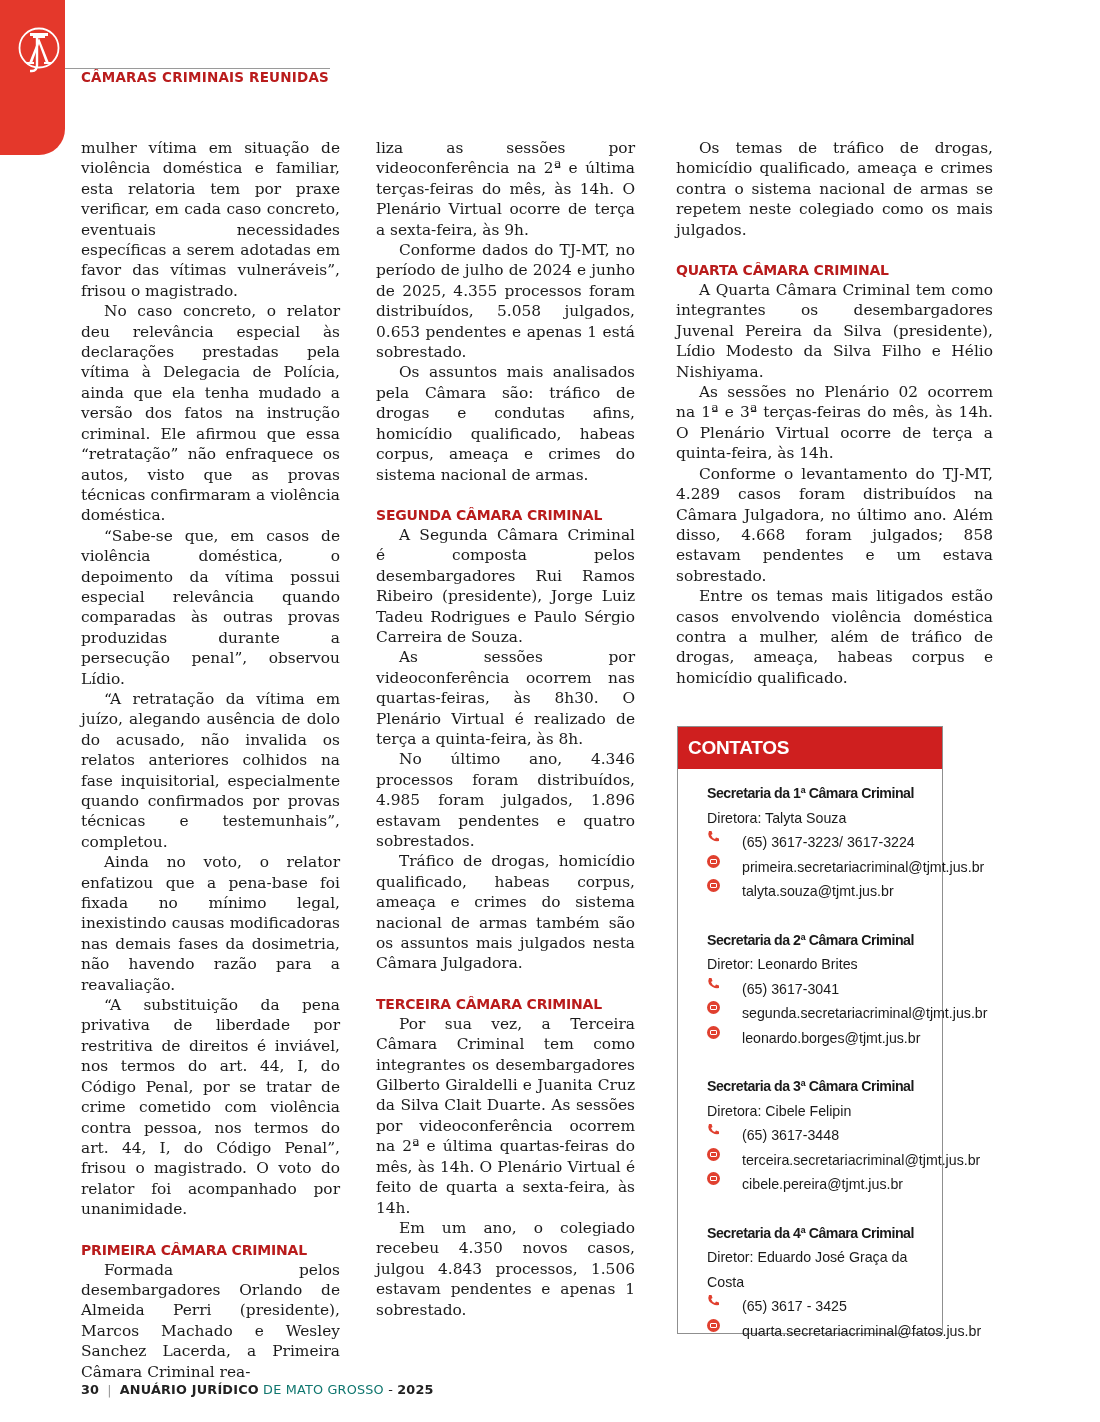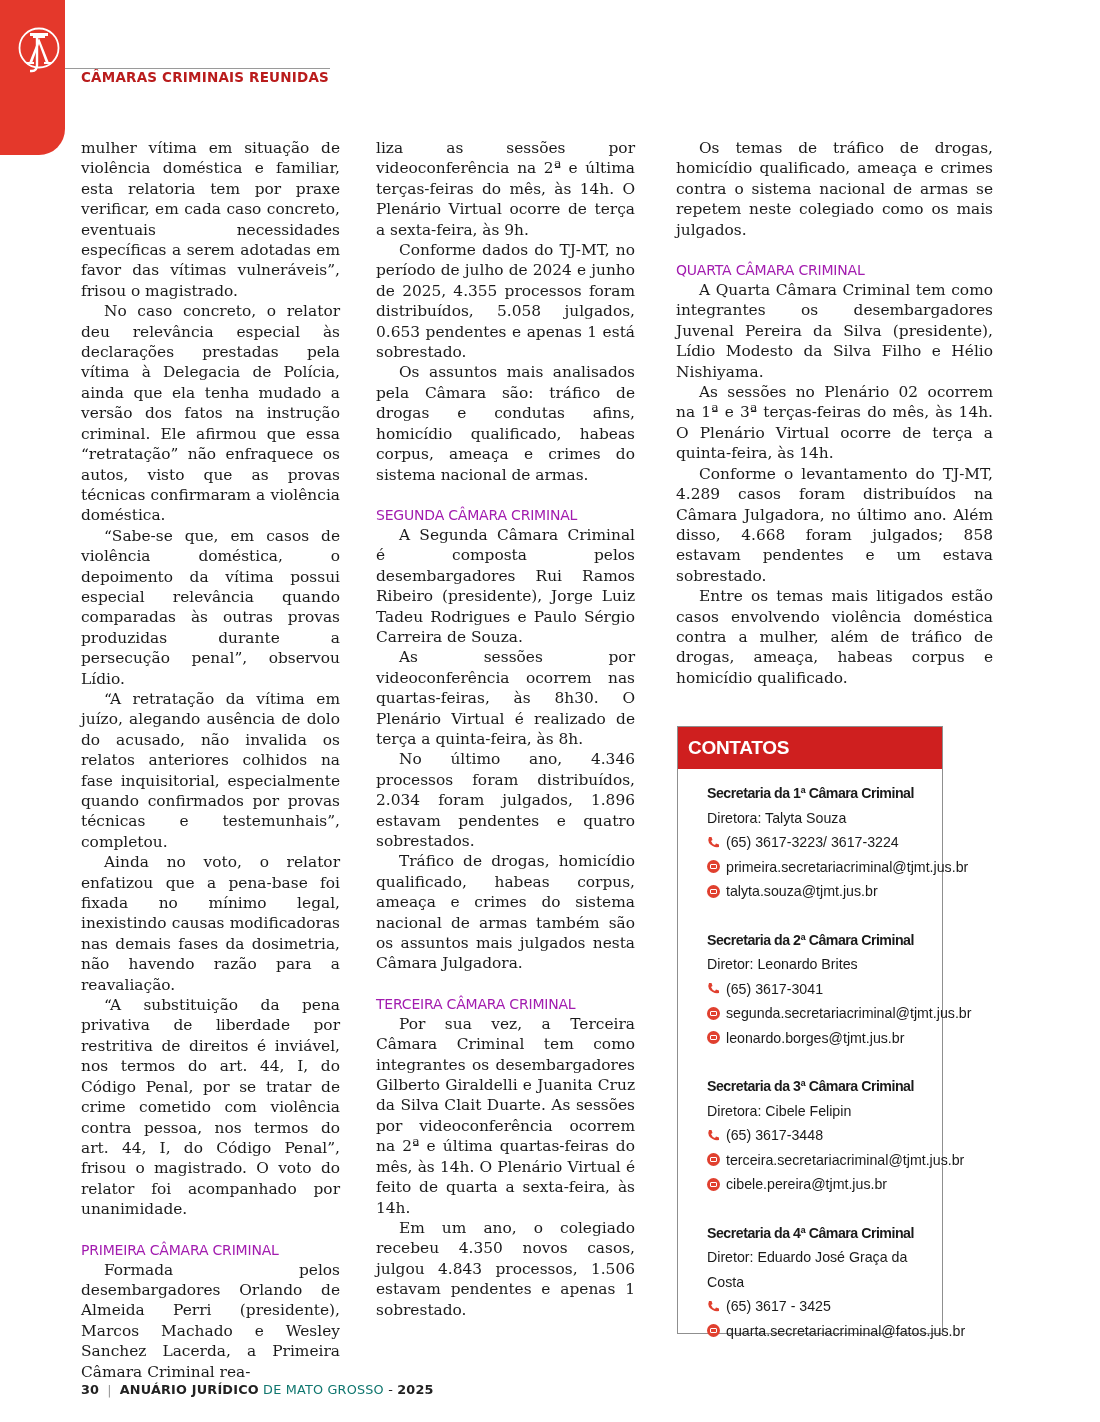--- a/index.html
+++ b/index.html
@@ -4,31 +4,31 @@
 <style>
   html, body { margin:0; padding:0; }
   body { width:1100px; height:1422px; background:#ffffff; position:relative; overflow:hidden; font-family:"DejaVu Serif", serif; color:#1a1a1a; }
   .redtab { position:absolute; left:0; top:0; width:65px; height:155px; background:#e4382b; border-bottom-right-radius:26px; }
   .logo { position:absolute; left:16px; top:25px; width:46px; height:50px; }
   .header-title { position:absolute; left:81px; top:51px; font-family:"DejaVu Sans", sans-serif; font-weight:bold; font-size:13.5px; color:#b91c1c; letter-spacing:0.2px;margin-top:18px; }
   .header-rule { position:absolute; left:65px; top:68px; width:265px; height:1px; background:#9a9a9a; }
   .col { position:absolute; top:138px; width:259px; font-size:15.4px; line-height:20.4px; }
   .col p { margin:0; text-align:justify; text-indent:23px; hyphens:manual; }
   .col p.noindent { text-indent:0; }
-  .col h3 { margin:0; font-family:"DejaVu Sans", sans-serif; font-weight:normal; font-size:14px; line-height:20px; color:#a21caf; text-transform:uppercase; letter-spacing:-0.2px; }
+  .col h3 { margin:0; font-family:"DejaVu Sans", sans-serif; font-weight:bold; font-size:14px; line-height:20px; color:#b91c1c; text-transform:uppercase; letter-spacing:-0.2px; }
   .c1 { left:81px; }
   .c2 { left:376px; }
   .c3 { left:676px; width:317px; }
   .gap { height:20px; }
   .contacts { position:absolute; left:677px; top:726px; width:266px; height:608px; border:1.5px solid #8f8f8f; box-sizing:border-box; }
   .contacts-head { background:#cf1f1f; height:42px; color:#fff; font-family:"Liberation Sans", sans-serif; font-weight:bold; font-size:19px; line-height:42px; padding-left:10px; letter-spacing:-0.3px; }
   .contacts-body { padding:12px 0 0 15px; font-family:"Liberation Sans", sans-serif; font-size:14.2px; line-height:24.5px; color:#1a1a1a; }
   .sec { margin-bottom:24px;margin-left:14px; }
   .sec-title { font-weight:bold; letter-spacing:-0.5px; }
-  .row { display:flex; align-items:center; white-space:nowrap; }
+  .row { display:flex; align-items:flex-start; white-space:nowrap;gap:16px; }
   .ic { display:inline-block; width:13px; height:13px; margin-right:6px; flex:0 0 13px; }
   .mail-ic { border-radius:50%; background:#e0402f; position:relative; }
   .mail-ic::after { content:""; position:absolute; left:3px; top:4px; width:7px; height:5px; border:1px solid #fff; border-radius:1px; box-sizing:border-box; }
   .footer { position:absolute; left:81px; top:1382px; font-family:"DejaVu Sans", sans-serif; font-size:12.8px; color:#222; letter-spacing:0.2px; }
   .footer b { font-weight:bold; }
   .footer .sep { color:#999; margin:0 8px; }
   .footer .light { color:#0f766e; }
 </style>
 </head>
 <body>
@@ -60,21 +60,21 @@
 </div>
 
 <div class="col c2">
   <p class="noindent">liza as sessões por videoconferência na 2ª e última terças-feiras do mês, às 14h. O Plenário Virtual ocorre de terça a sexta-feira, às 9h.</p>
   <p>Conforme dados do TJ-MT, no período de julho de 2024 e junho de 2025, 4.355 processos foram distribuídos, 5.058 julgados, 0.653 pendentes e apenas 1 está sobrestado.</p>
   <p>Os assuntos mais analisados pela Câmara são: tráfico de drogas e condutas afins, homicídio qualificado, habeas corpus, ameaça e crimes do sistema nacional de armas.</p>
   <div class="gap"></div>
   <h3>SEGUNDA CÂMARA CRIMINAL</h3>
   <p>A Segunda Câmara Criminal é composta pelos desembargadores Rui Ramos Ribeiro (presidente), Jorge Luiz Tadeu Rodrigues e Paulo Sérgio Carreira de Souza.</p>
   <p>As sessões por videoconferência ocorrem nas quartas-feiras, às 8h30. O Plenário Virtual é realizado de terça a quinta-feira, às 8h.</p>
-  <p>No último ano, 4.346 processos foram distribuídos, 2.034 foram julgados, 1.896 estavam pendentes e quatro sobrestados.</p>
+  <p>No último ano, 4.346 processos foram distribuídos, 4.985 foram julgados, 1.896 estavam pendentes e quatro sobrestados.</p>
   <p>Tráfico de drogas, homicídio qualificado, habeas corpus, ameaça e crimes do sistema nacional de armas também são os assuntos mais julgados nesta Câmara Julgadora.</p>
   <div class="gap"></div>
   <h3>TERCEIRA CÂMARA CRIMINAL</h3>
   <p>Por sua vez, a Terceira Câmara Criminal tem como integrantes os desembargadores Gilberto Giraldelli e Juanita Cruz da Silva Clait Duarte. As sessões por videoconferência ocorrem na 2ª e última quartas-feiras do mês, às 14h. O Plenário Virtual é feito de quarta a sexta-feira, às 14h.</p>
   <p>Em um ano, o colegiado recebeu 4.350 novos casos, julgou 4.843 processos, 1.506 estavam pendentes e apenas 1 sobrestado.</p>
 </div>
 
 <div class="col c3">
   <p>Os temas de tráfico de drogas, homicídio qualificado, ameaça e crimes contra o sistema nacional de armas se repetem neste colegiado como os mais julgados.</p>
   <div class="gap"></div>

